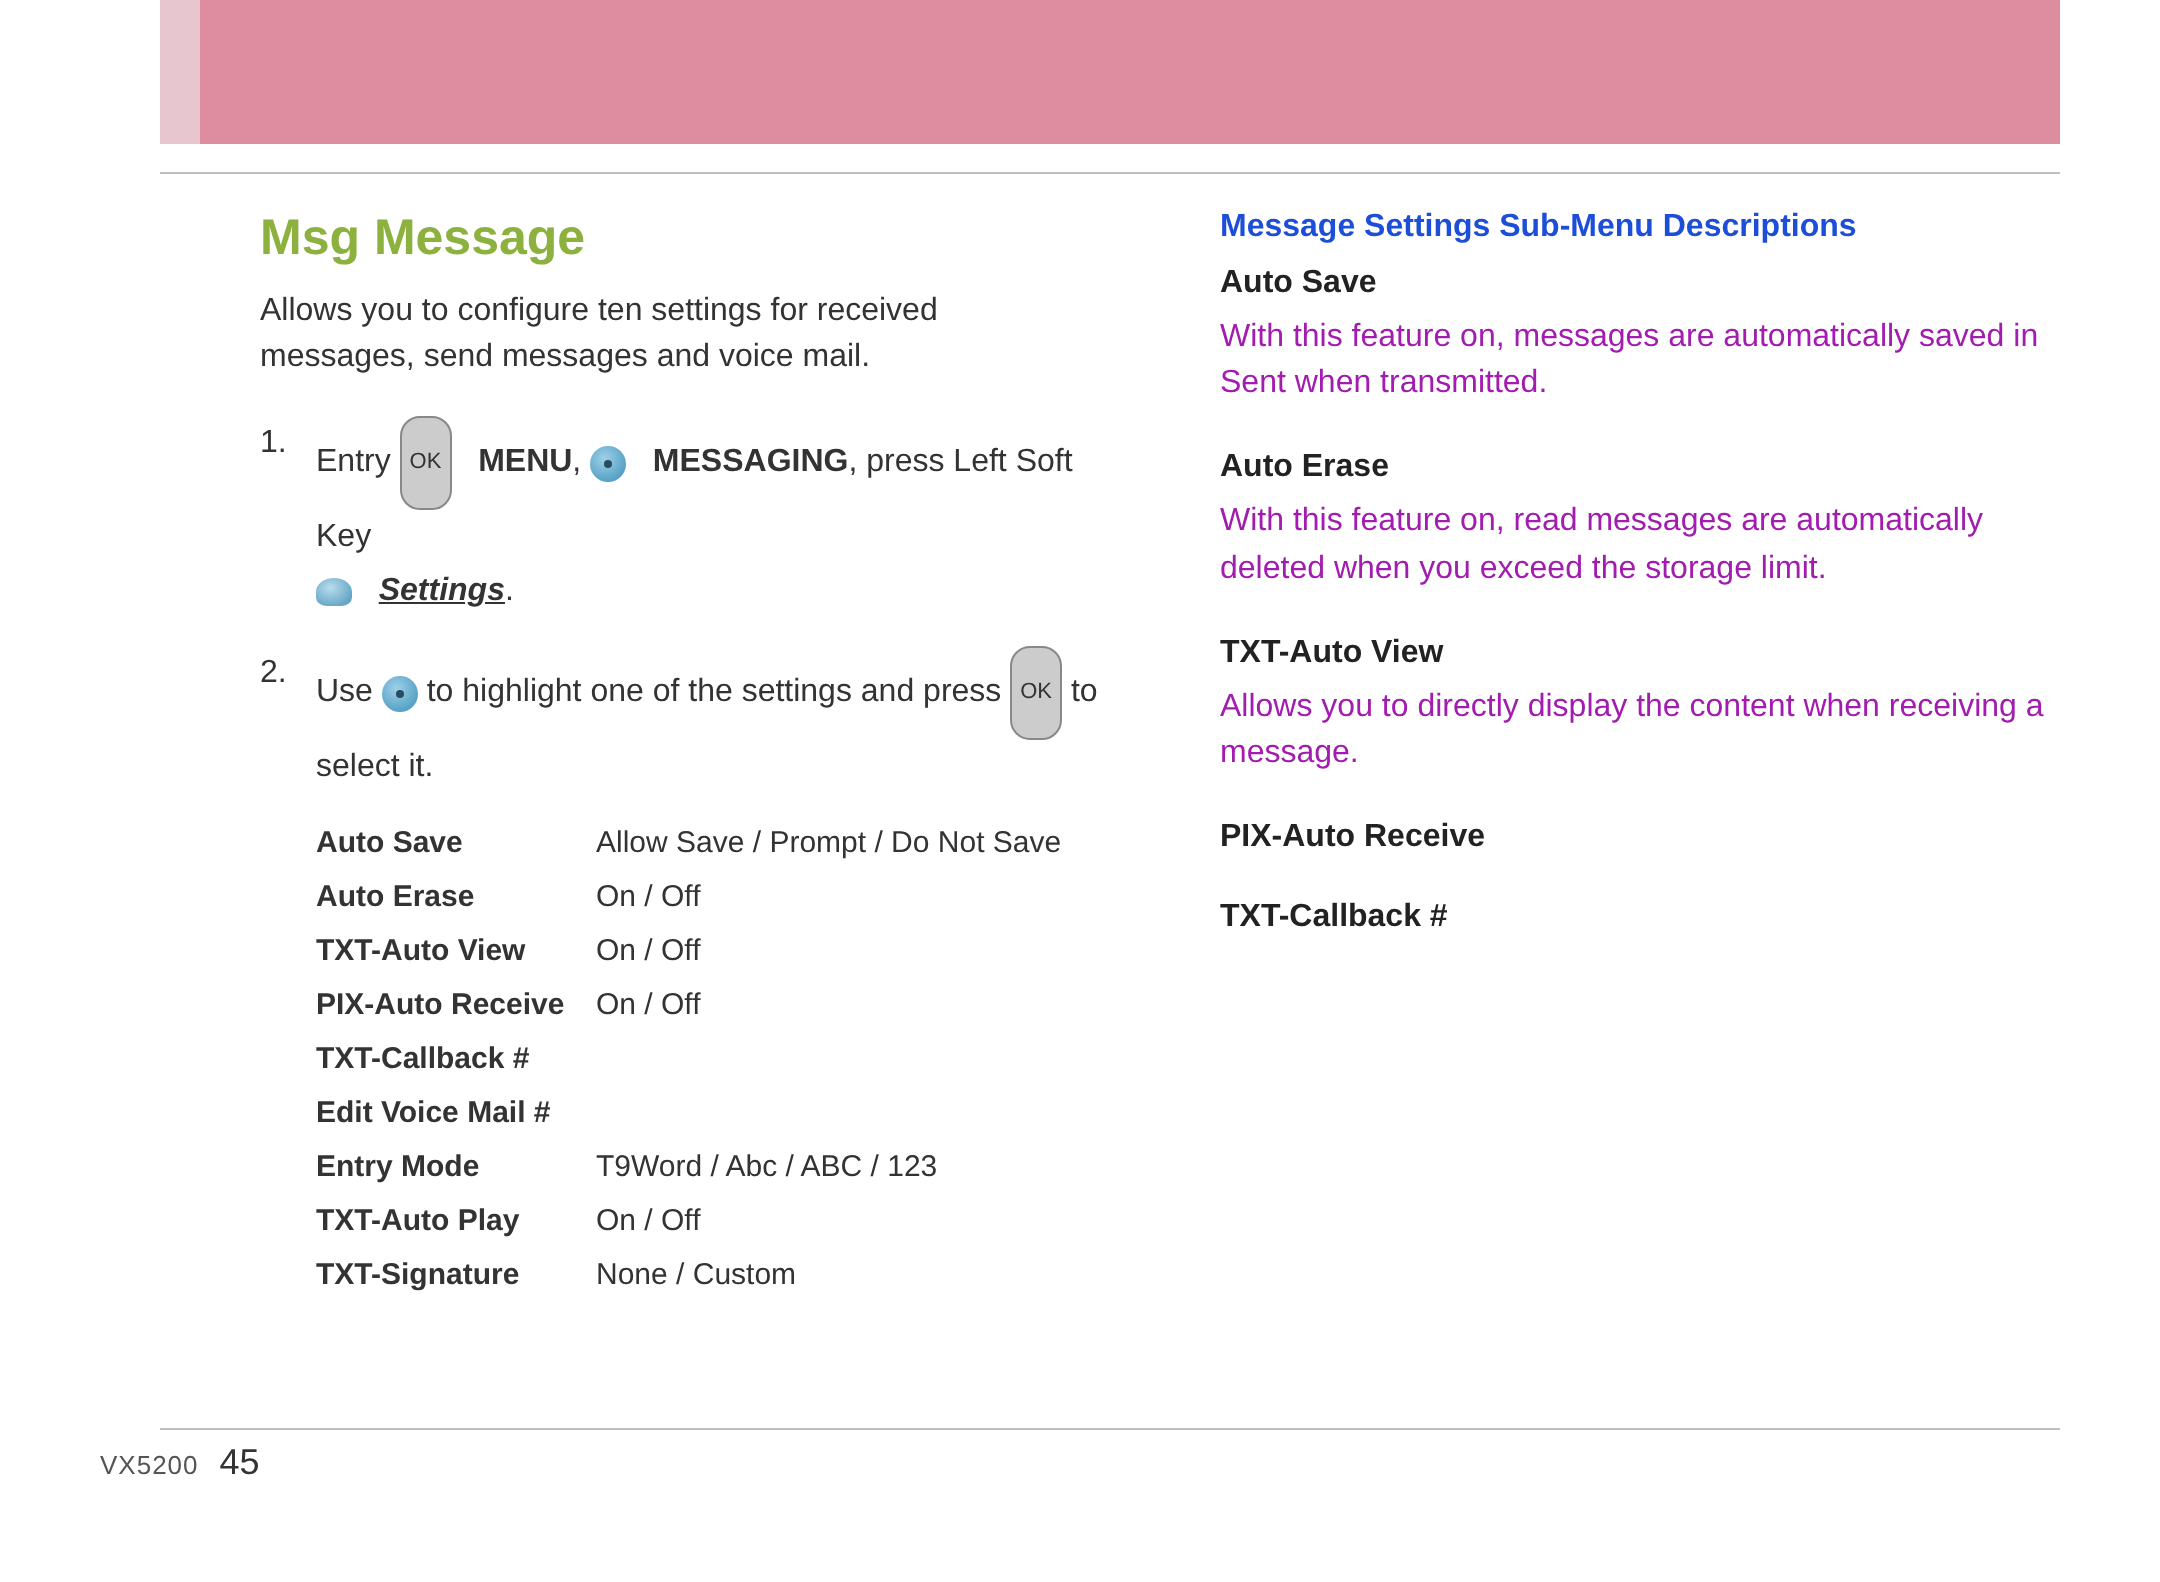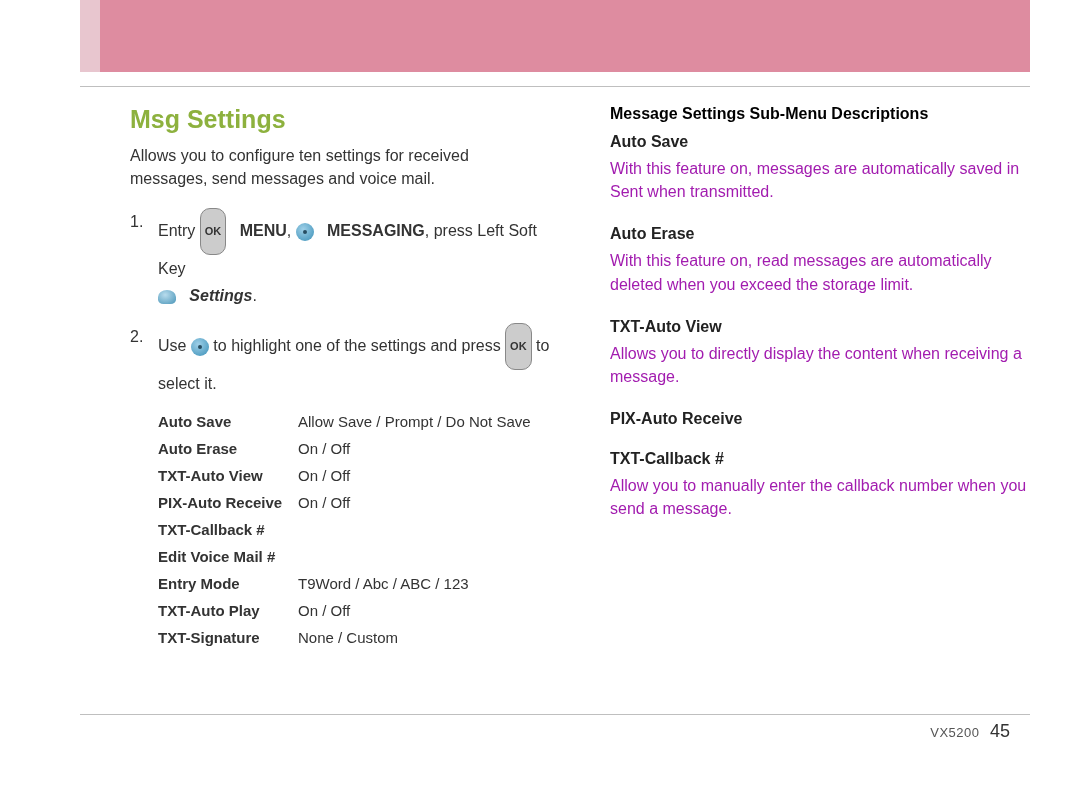--- a/index.html
+++ b/index.html
@@ -62,21 +62,21 @@
     }
     ol.steps .step-body {
       flex: 1;
     }
     .key-ok {
       display: inline-block;
       background: #ccc;
       border: 1px solid #888;
       border-radius: 10px;
       font-size: 11px;
-      font-weight: bold;
+      font-weight: normal;
       padding: 13px 4px;
       vertical-align: middle;
       color: #333;
     }
     .key-nav {
       display: inline-block;
       width: 18px;
       height: 18px;
       background: radial-gradient(circle at 40% 35%, #9fd0e8, #3a8fb7);
       border-radius: 50%;
@@ -93,41 +93,41 @@
     }
     .key-soft {
       display: inline-block;
       width: 18px;
       height: 14px;
       background: radial-gradient(ellipse at 40% 35%, #b8dced, #4a95b8);
       border-radius: 50% 50% 30% 30%;
       vertical-align: middle;
     }
     .bold { font-weight: bold; }
-    .bold-italic { font-weight: bold; font-style: italic; }
+    .bold-italic { font-weight: bold; font-style: italic; text-decoration: underline; }
     .settings-table {
       margin-top: 16px;
       margin-left: 28px;
       font-size: 15px;
       color: #333;
     }
     .settings-row {
       display: flex;
       margin-bottom: 10px;
     }
     .settings-label {
       font-weight: bold;
       width: 140px;
       flex-shrink: 0;
     }
     .settings-value { flex: 1; }
     .sub-heading {
       font-weight: bold;
       font-size: 16px;
-      color: #000000;
+      color: #1d4ed8;
       margin-bottom: 10px;
     }
     .desc-block {
       margin-bottom: 22px;
     }
     .desc-title {
       font-weight: bold;
       font-size: 16px;
       color: #222;
       margin-bottom: 6px;
@@ -138,38 +138,37 @@
       line-height: 1.45;
     }
     .hr-bottom {
       border: none;
       border-top: 1px solid #bfbfbf;
       margin-left: 30px;
       margin-top: 58px;
       margin-bottom: 6px;
     }
     .footer {
-      text-align: right;
       margin-right: 20px;
       font-size: 16px;
       color: #555;
     }
     .footer .model { font-size: 13px; letter-spacing: 0.5px; margin-right: 6px;}
     .footer .pgnum { font-size: 18px; color: #333; }
   </style>
 </head>
 <body>
 
 <div class="page">
   <div class="top-banner"></div>
   <hr class="hr-top">
 
   <div class="columns">
     <div class="col">
-      <div class="section-title">Msg Settings</div>
+      <div class="section-title">Msg Message</div>
       <p class="intro-text">Allows you to configure ten settings for received messages, send messages and voice mail.</p>
 
       <ol class="steps">
         <li>
           <span class="num">1.</span>
           <span class="step-body">
             <span>Entry </span>
             <span class="key-ok">OK</span>
             <span>&nbsp;</span>
             <span class="bold">MENU</span><span>, </span>
@@ -246,21 +245,20 @@
       </div>
       <div class="desc-block">
         <div class="desc-title">TXT-Auto View</div>
         <div class="desc-text">Allows you to directly display the content when receiving a message.</div>
       </div>
       <div class="desc-block">
         <div class="desc-title">PIX-Auto Receive</div>
       </div>
       <div class="desc-block">
         <div class="desc-title">TXT-Callback #</div>
-        <div class="desc-text">Allow you to manually enter the callback number when you send a message.</div>
       </div>
     </div>
   </div>
 
   <hr class="hr-bottom">
   <div class="footer">
     <span class="model">VX5200</span>
     <span class="pgnum">45</span>
   </div>
 </div>

